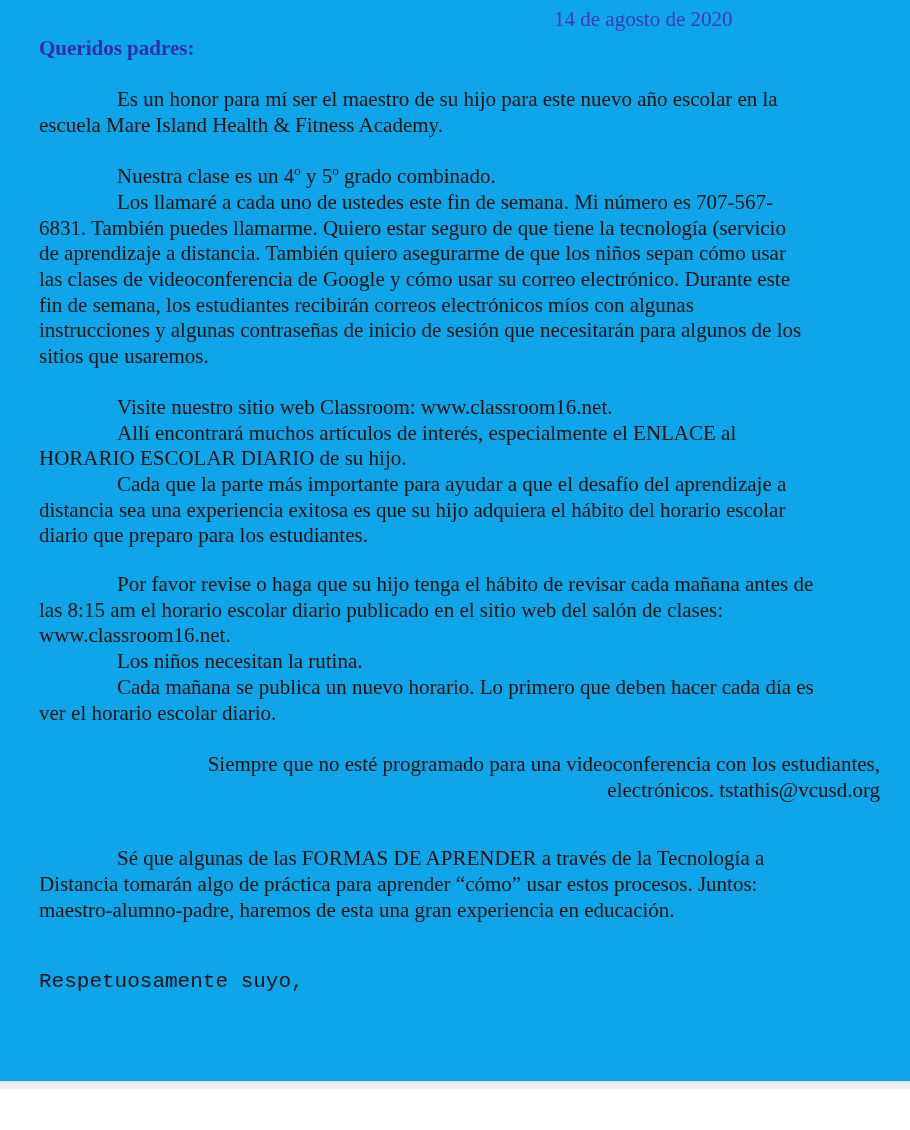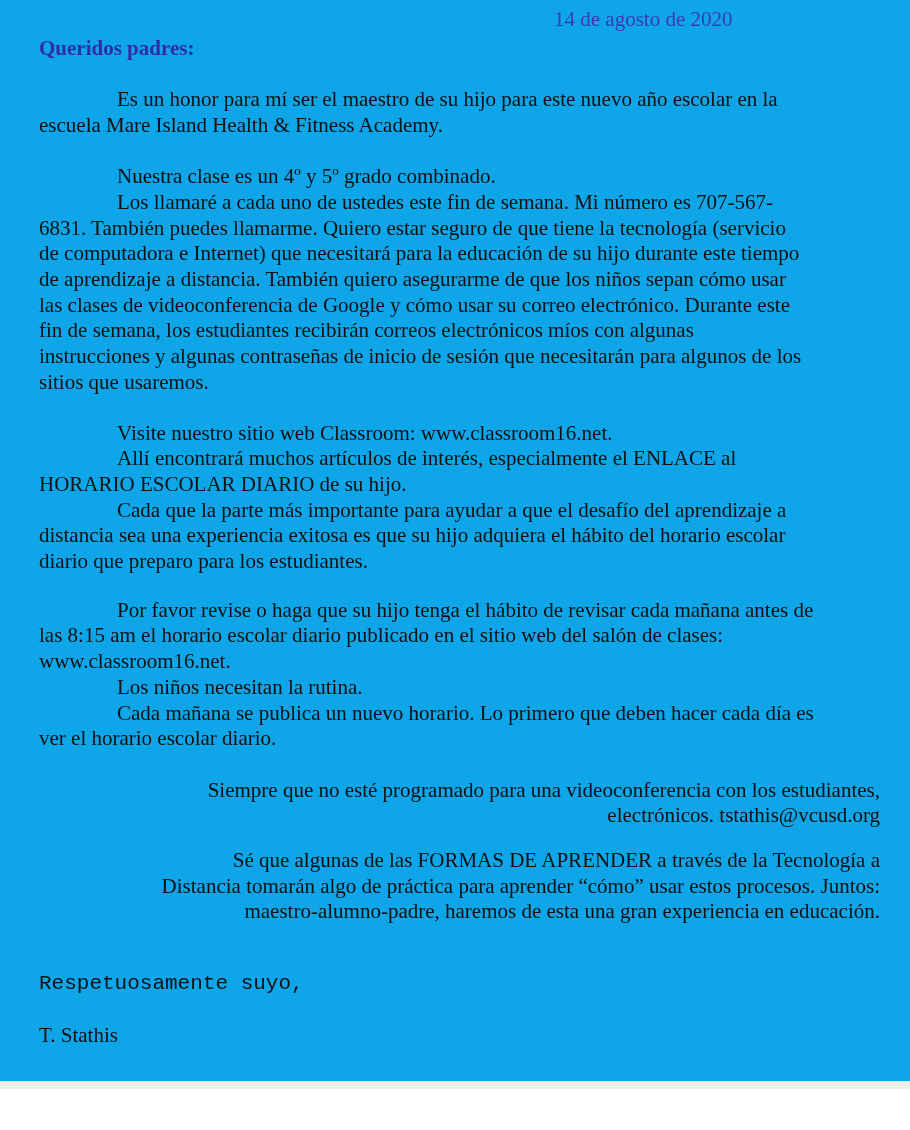--- a/index.html
+++ b/index.html
@@ -50,21 +50,20 @@
   <div class="salutation">Queridos padres:</div>
   <div>
       <div class="paragraph" style="margin-top: 25.7px;">
         <div class="line indent">Es un honor para mí ser el maestro de su hijo para este nuevo año escolar en la</div>
         <div class="line">escuela Mare Island Health &amp; Fitness Academy.</div>
       </div>
       <div class="paragraph" style="margin-top: 25.7px;">
         <div class="line indent">Nuestra clase es un 4º y 5º grado combinado.</div>
         <div class="line indent">Los llamaré a cada uno de ustedes este fin de semana. Mi número es 707-567-</div>
         <div class="line">6831. También puedes llamarme. Quiero estar seguro de que tiene la tecnología (servicio</div>
-        <div class="line">de computadora e Internet) que necesitará para la educación de su hijo durante este tiempo</div>
         <div class="line">de aprendizaje a distancia. También quiero asegurarme de que los niños sepan cómo usar</div>
         <div class="line">las clases de videoconferencia de Google y cómo usar su correo electrónico. Durante este</div>
         <div class="line">fin de semana, los estudiantes recibirán correos electrónicos míos con algunas</div>
         <div class="line">instrucciones y algunas contraseñas de inicio de sesión que necesitarán para algunos de los</div>
         <div class="line">sitios que usaremos.</div>
       </div>
       <div class="paragraph" style="margin-top: 25px;">
         <div class="line indent">Visite nuestro sitio web Classroom: www.classroom16.net.</div>
         <div class="line indent">Allí encontrará muchos artículos de interés, especialmente el ENLACE al</div>
         <div class="line">HORARIO ESCOLAR DIARIO de su hijo.</div>
@@ -77,22 +76,21 @@
         <div class="line">las 8:15 am el horario escolar diario publicado en el sitio web del salón de clases:</div>
         <div class="line">www.classroom16.net.</div>
         <div class="line indent">Los niños necesitan la rutina.</div>
         <div class="line indent">Cada mañana se publica un nuevo horario. Lo primero que deben hacer cada día es</div>
         <div class="line">ver el horario escolar diario.</div>
       </div>
       <div class="paragraph" style="margin-top: 25.7px; text-align: right;">
         <div class="line indent">Siempre que no esté programado para una videoconferencia con los estudiantes,</div>
         <div class="line">electrónicos. tstathis@vcusd.org</div>
       </div>
-      <div class="paragraph" style="margin-top: 19px; text-align: right;">
+      <div class="paragraph" style="margin-top: 43px;">
         <div class="line indent">Sé que algunas de las FORMAS DE APRENDER a través de la Tecnología a</div>
         <div class="line">Distancia tomarán algo de práctica para aprender “cómo” usar estos procesos. Juntos:</div>
         <div class="line">maestro-alumno-padre, haremos de esta una gran experiencia en educación.</div>
       </div>
     </div>
   <div class="closing">Respetuosamente suyo,</div>
-  <div class="signature">T. Stathis</div>
   <div class="bottom-strip"></div>
 </div>
 
 </body></html>

